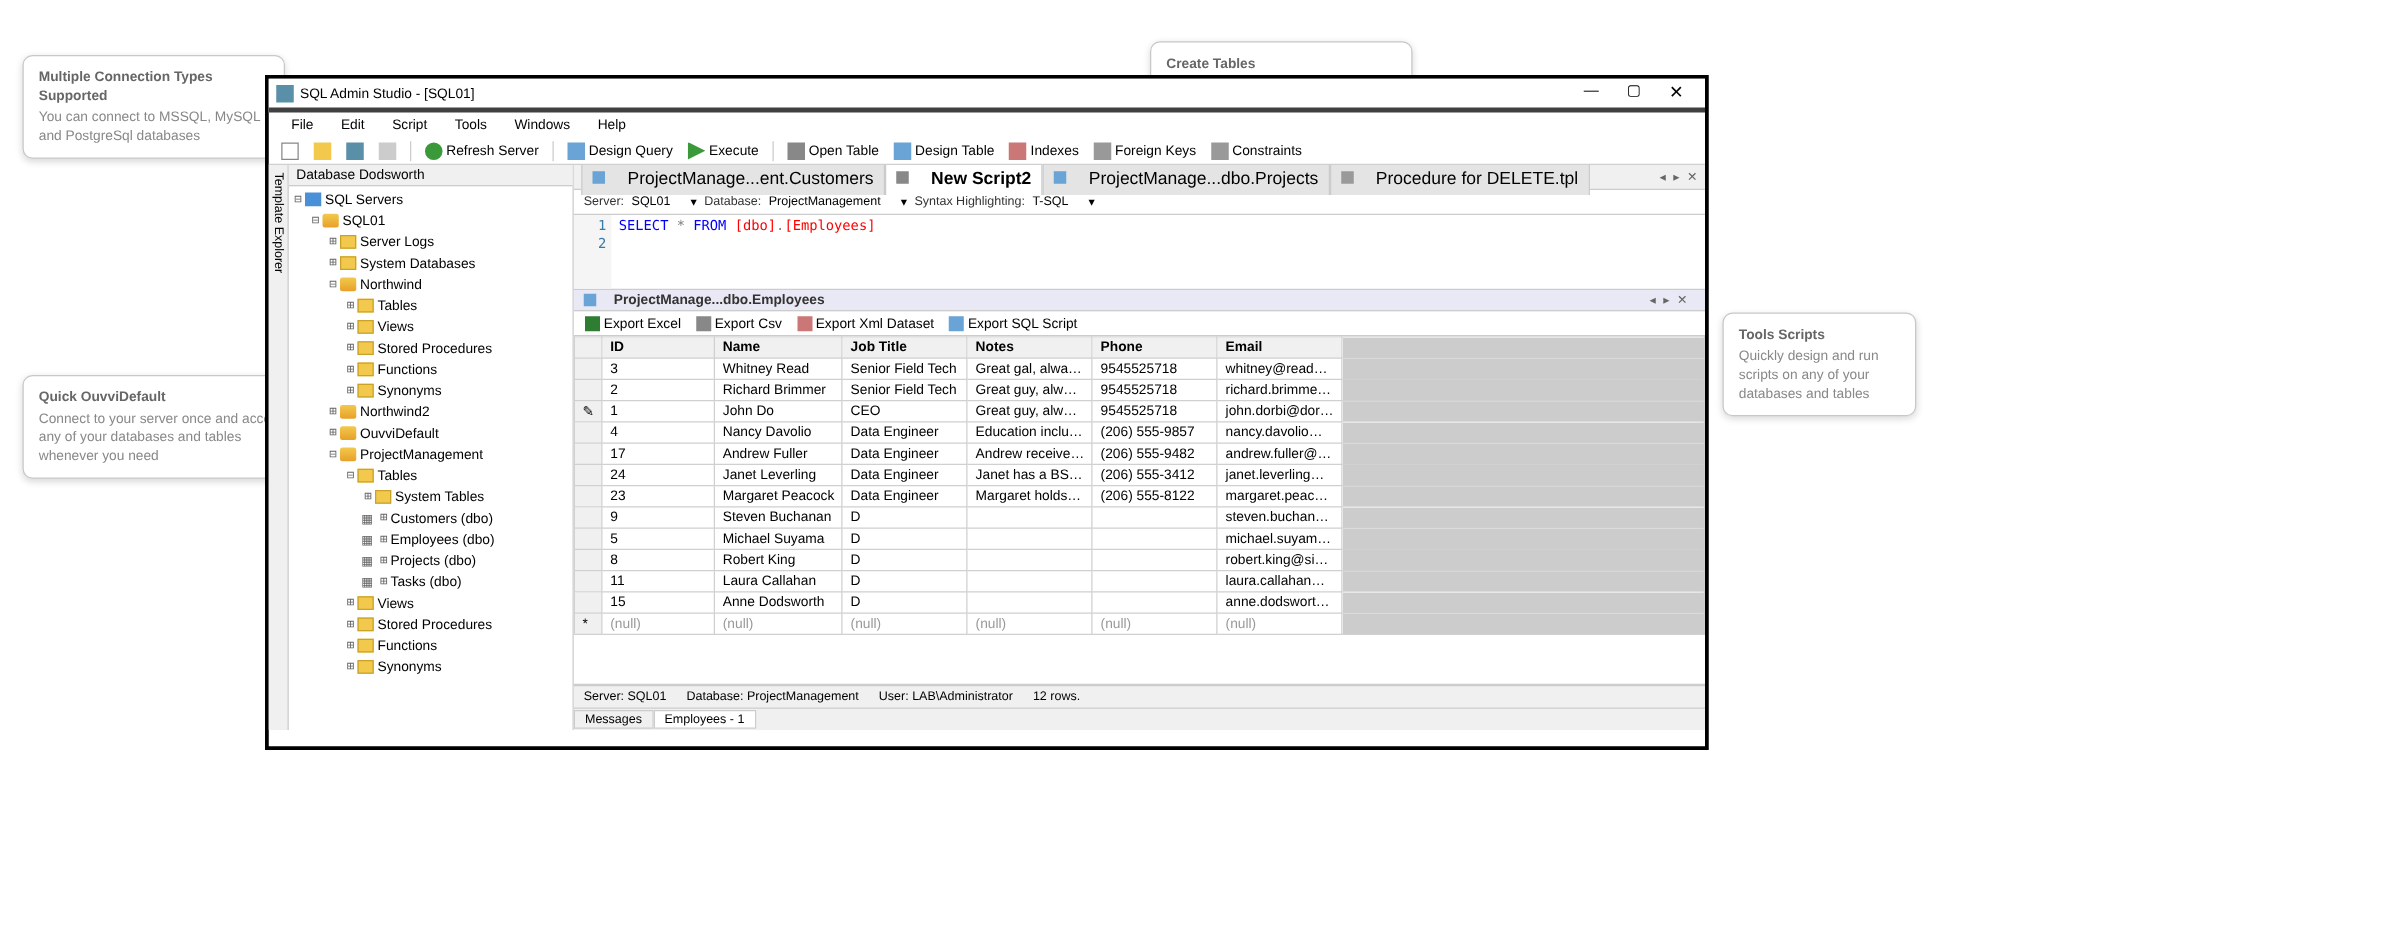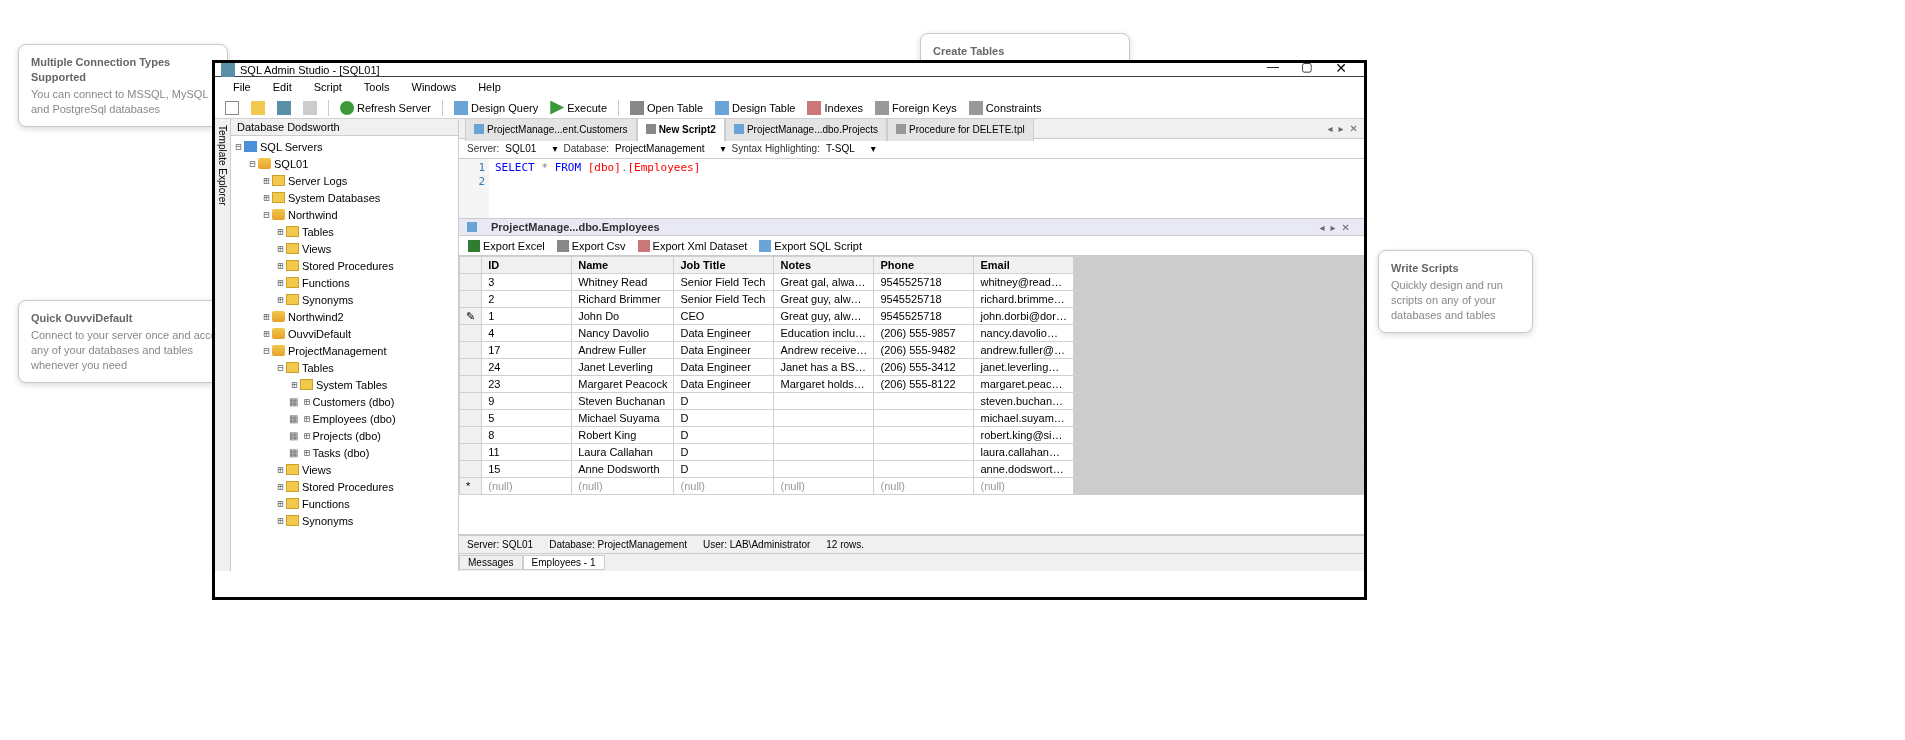--- a/index.html
+++ b/index.html
@@ -1,19 +1,19 @@
 <!DOCTYPE html>
 <html><head>
 <meta charset="utf-8">
 <style>
 * { box-sizing: border-box; margin: 0; padding: 0; }
 body { font-family: "Segoe UI", Tahoma, sans-serif; font-size: 11px; background: #fff; width: 1905px; height: 740px; position: relative; overflow: hidden; }
 
 .app-window { position: absolute; left: 212px; top: 60px; width: 1155px; height: 540px; border: 3px solid #000; background: #fff; }
-.titlebar { height: 14px; background: #fff; display: flex; align-items: center; padding: 0 6px; border-bottom: 1px solid #404040; }
+.titlebar { height: 27px; background: #fff; display: flex; align-items: center; padding: 0 6px; border-bottom: 4px solid #404040; }
 .titlebar-icon { width: 14px; height: 14px; background: #5a8fa8; margin-right: 5px; }
 .titlebar-text { flex: 1; }
 .titlebar-ctrl { width: 34px; height: 20px; text-align: center; cursor: pointer; font-size: 12px; font-family: Arial; }
 .titlebar-ctrl.close { font-size: 14px; }
 
 .menubar { height: 20px; display: flex; align-items: center; padding-left: 8px; gap: 2px; }
 .menu-item { padding: 2px 10px; cursor: pointer; }
 
 .toolbar { height: 22px; display: flex; align-items: center; padding-left: 6px; gap: 4px; border-bottom: 1px solid #d0d0d0; }
 .tb-btn { display: flex; align-items: center; gap: 3px; padding: 2px 4px; cursor: pointer; }
@@ -28,21 +28,21 @@
 .tree { flex: 1; overflow: auto; padding: 2px; }
 .tree-row { display: flex; align-items: center; height: 17px; cursor: pointer; white-space: nowrap; }
 .tw { width: 11px; text-align: center; color: #666; font-family: monospace; font-size: 10px; }
 .folder-icon { width: 13px; height: 11px; background: #f2c94c; border: 1px solid #c9a227; margin-right: 3px; }
 .db-icon { width: 13px; height: 11px; background: linear-gradient(#f2c94c,#e8a02a); border-radius: 2px; margin-right: 3px; }
 .srv-icon { width: 13px; height: 11px; background: #4a90d9; margin-right: 3px; }
 .tbl-icon::before { content: "▦"; font-size: 10px; margin-right: 3px; color: #666; }
 
 .main { flex: 1; display: flex; flex-direction: column; overflow: hidden; }
 .tabstrip { height: 20px; background: #f0f0f0; display: flex; align-items: center; padding-left: 6px; gap: 0; border-bottom: 1px solid #ccc; }
-.tab { padding: 6px 8px; background: #e4e4e4; border: 1px solid #ccc; border-bottom: none; font-size: 10px; cursor: pointer; display: flex; align-items: center; gap: 3px; }
+.tab { padding: 6px 8px; background: #e4e4e4; border: 1px solid #ccc; border-bottom: none; font-size: 14px; cursor: pointer; display: flex; align-items: center; gap: 18px; }
 .tab.active { background: #fff; font-weight: 600; }
 .tab-icon { width: 10px; height: 10px; background: #6aa3d5; }
 .tabstrip-right { margin-left: auto; display: flex; gap: 2px; padding-right: 4px; font-size: 10px; color: #666; }
 .tabstrip-right span { cursor: pointer; padding: 0 2px; }
 
 .qbar { height: 20px; display: flex; align-items: center; gap: 6px; padding: 0 8px; border-bottom: 1px solid #ccc; font-size: 10px; }
 .qbar-label { color: #333; }
 .qbar-val { margin-right: 10px; }
 
 .editor { height: 60px; display: flex; border-bottom: 1px solid #ccc; overflow: hidden; }
@@ -90,21 +90,21 @@
 </div>
 <div class="callout" style="left:18px; top:300px; width:225px;">
   <div class="title">Quick OuvviDefault</div>
   <div>Connect to your server once and access any of your databases and tables whenever you need</div>
 </div>
 <div class="callout" style="left:920px; top:33px;">
   <div class="title">Create Tables</div>
   <div>Design and create new tables without the need for any scripts</div>
 </div>
 <div class="callout" style="left:1378px; top:250px; width:155px;">
-  <div class="title">Write Scripts</div>
+  <div class="title">Tools Scripts</div>
   <div>Quickly design and run scripts on any of your databases and tables</div>
 </div>
 <div class="callout" style="left:680px; top:445px; width:250px;">
   <div class="title">Preview &amp; Edit Data</div>
   <div>Quickly preview and edit table data on the fly by double clicking on the record and making the change you need.</div>
 </div>
 
 <div class="hotspot" style="left:235px; top:123px;"></div>
 <div class="hotspot" style="left:290px; top:385px;"></div>
 <div class="hotspot" style="left:893px; top:112px;"></div>

